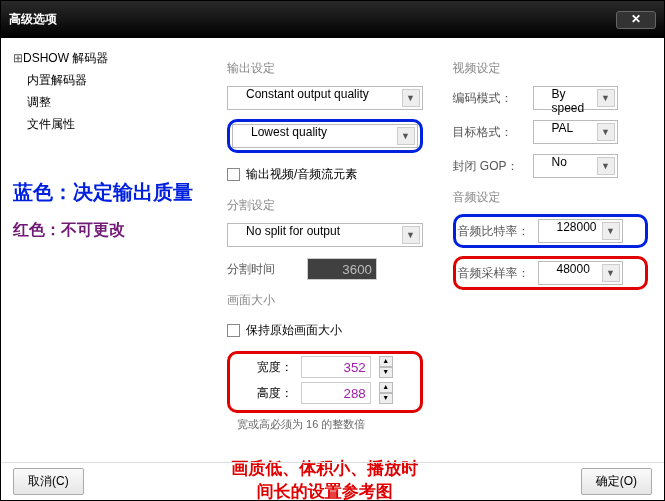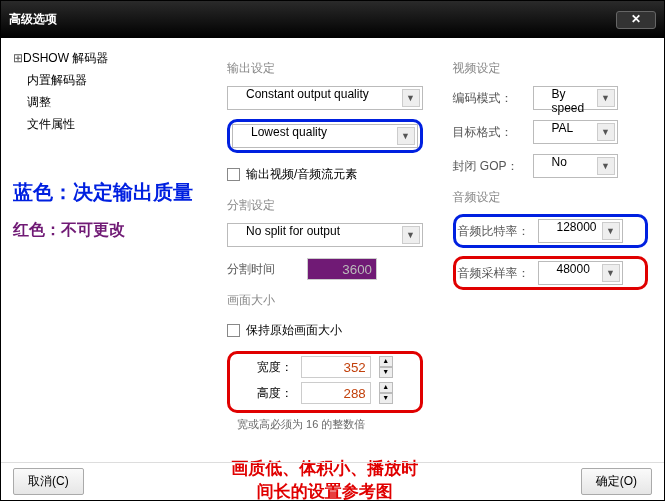--- a/index.html
+++ b/index.html
@@ -16,22 +16,22 @@
 .note-blue { color: #0020e0; font-weight: bold; font-size: 20px; margin-top: 40px; padding: 4px; }
 .note-red { color: #701a75; font-weight: bold; font-size: 16px; margin-top: 6px; padding: 4px; }
 .main { flex: 1; padding: 12px 16px 8px 16px; display: flex; gap: 30px; }
 .col { flex: 1; }
 .section-title { color: #888; margin-bottom: 8px; margin-top: 10px; }
 .row { display: flex; align-items: center; margin-bottom: 8px; min-height: 26px; }
 .lbl { color: #555; width: 80px; }
 .select { flex: 1; height: 24px; border: 1px solid #bbb; background: #fff; display: flex; align-items: flex-start; padding: 0 18px; position: relative; cursor: pointer; }
 .select-arrow { position: absolute; right: 2px; top: 2px; width: 18px; height: 18px; background: #eee; border: 1px solid #ccc; display: flex; align-items: center; justify-content: center; font-size: 9px; color: #555; }
 .select.small { width: 85px; flex: none; }
-.input { width: 70px; height: 22px; border: 1px solid #ccc; padding: 0 4px; text-align: right; color: #c2410c; }
-.input.disabled { color: #bbb; background: #701a75; padding-left: 17px; }
+.input { width: 70px; height: 22px; border: 1px solid #ccc; padding: 0 4px; text-align: right; color: #a21caf; }
+.input.disabled { color: #bbb; background: #404040; padding-left: 17px; }
 .spinner { width: 14px; display: flex; flex-direction: column; }
 .spin-btn { height: 11px; border: 1px solid #bbb; background: #eee; font-size: 7px; text-align: center; line-height: 8px; cursor: pointer; }
 .checkbox { width: 13px; height: 13px; border: 1px solid #888; margin-right: 6px; cursor: pointer; }
 .hl-blue { border: 3px solid #0020e0; border-radius: 10px; padding: 2px; }
 .hl-red { border: 3px solid #e00000; border-radius: 10px; padding: 2px; }
 .hint { color: #666; font-size: 11px; margin-top: 4px; margin-left: 10px; }
 .bottom-note { color: #e00000; font-weight: bold; font-size: 17px; text-align: center; margin-top: 25px; width: 100%; }
 .footer { position: absolute; bottom: 0; left: 0; right: 0; height: 38px; border-top: 1px solid #ddd; display: flex; align-items: center; padding: 0 12px; }
 .btn { border: 1px solid #aaa; background: linear-gradient(#fafafa,#e6e6e6); padding: 4px 14px; cursor: pointer; border-radius: 2px; font-size: 12px; }
 .footer-spacer { flex: 1; }

